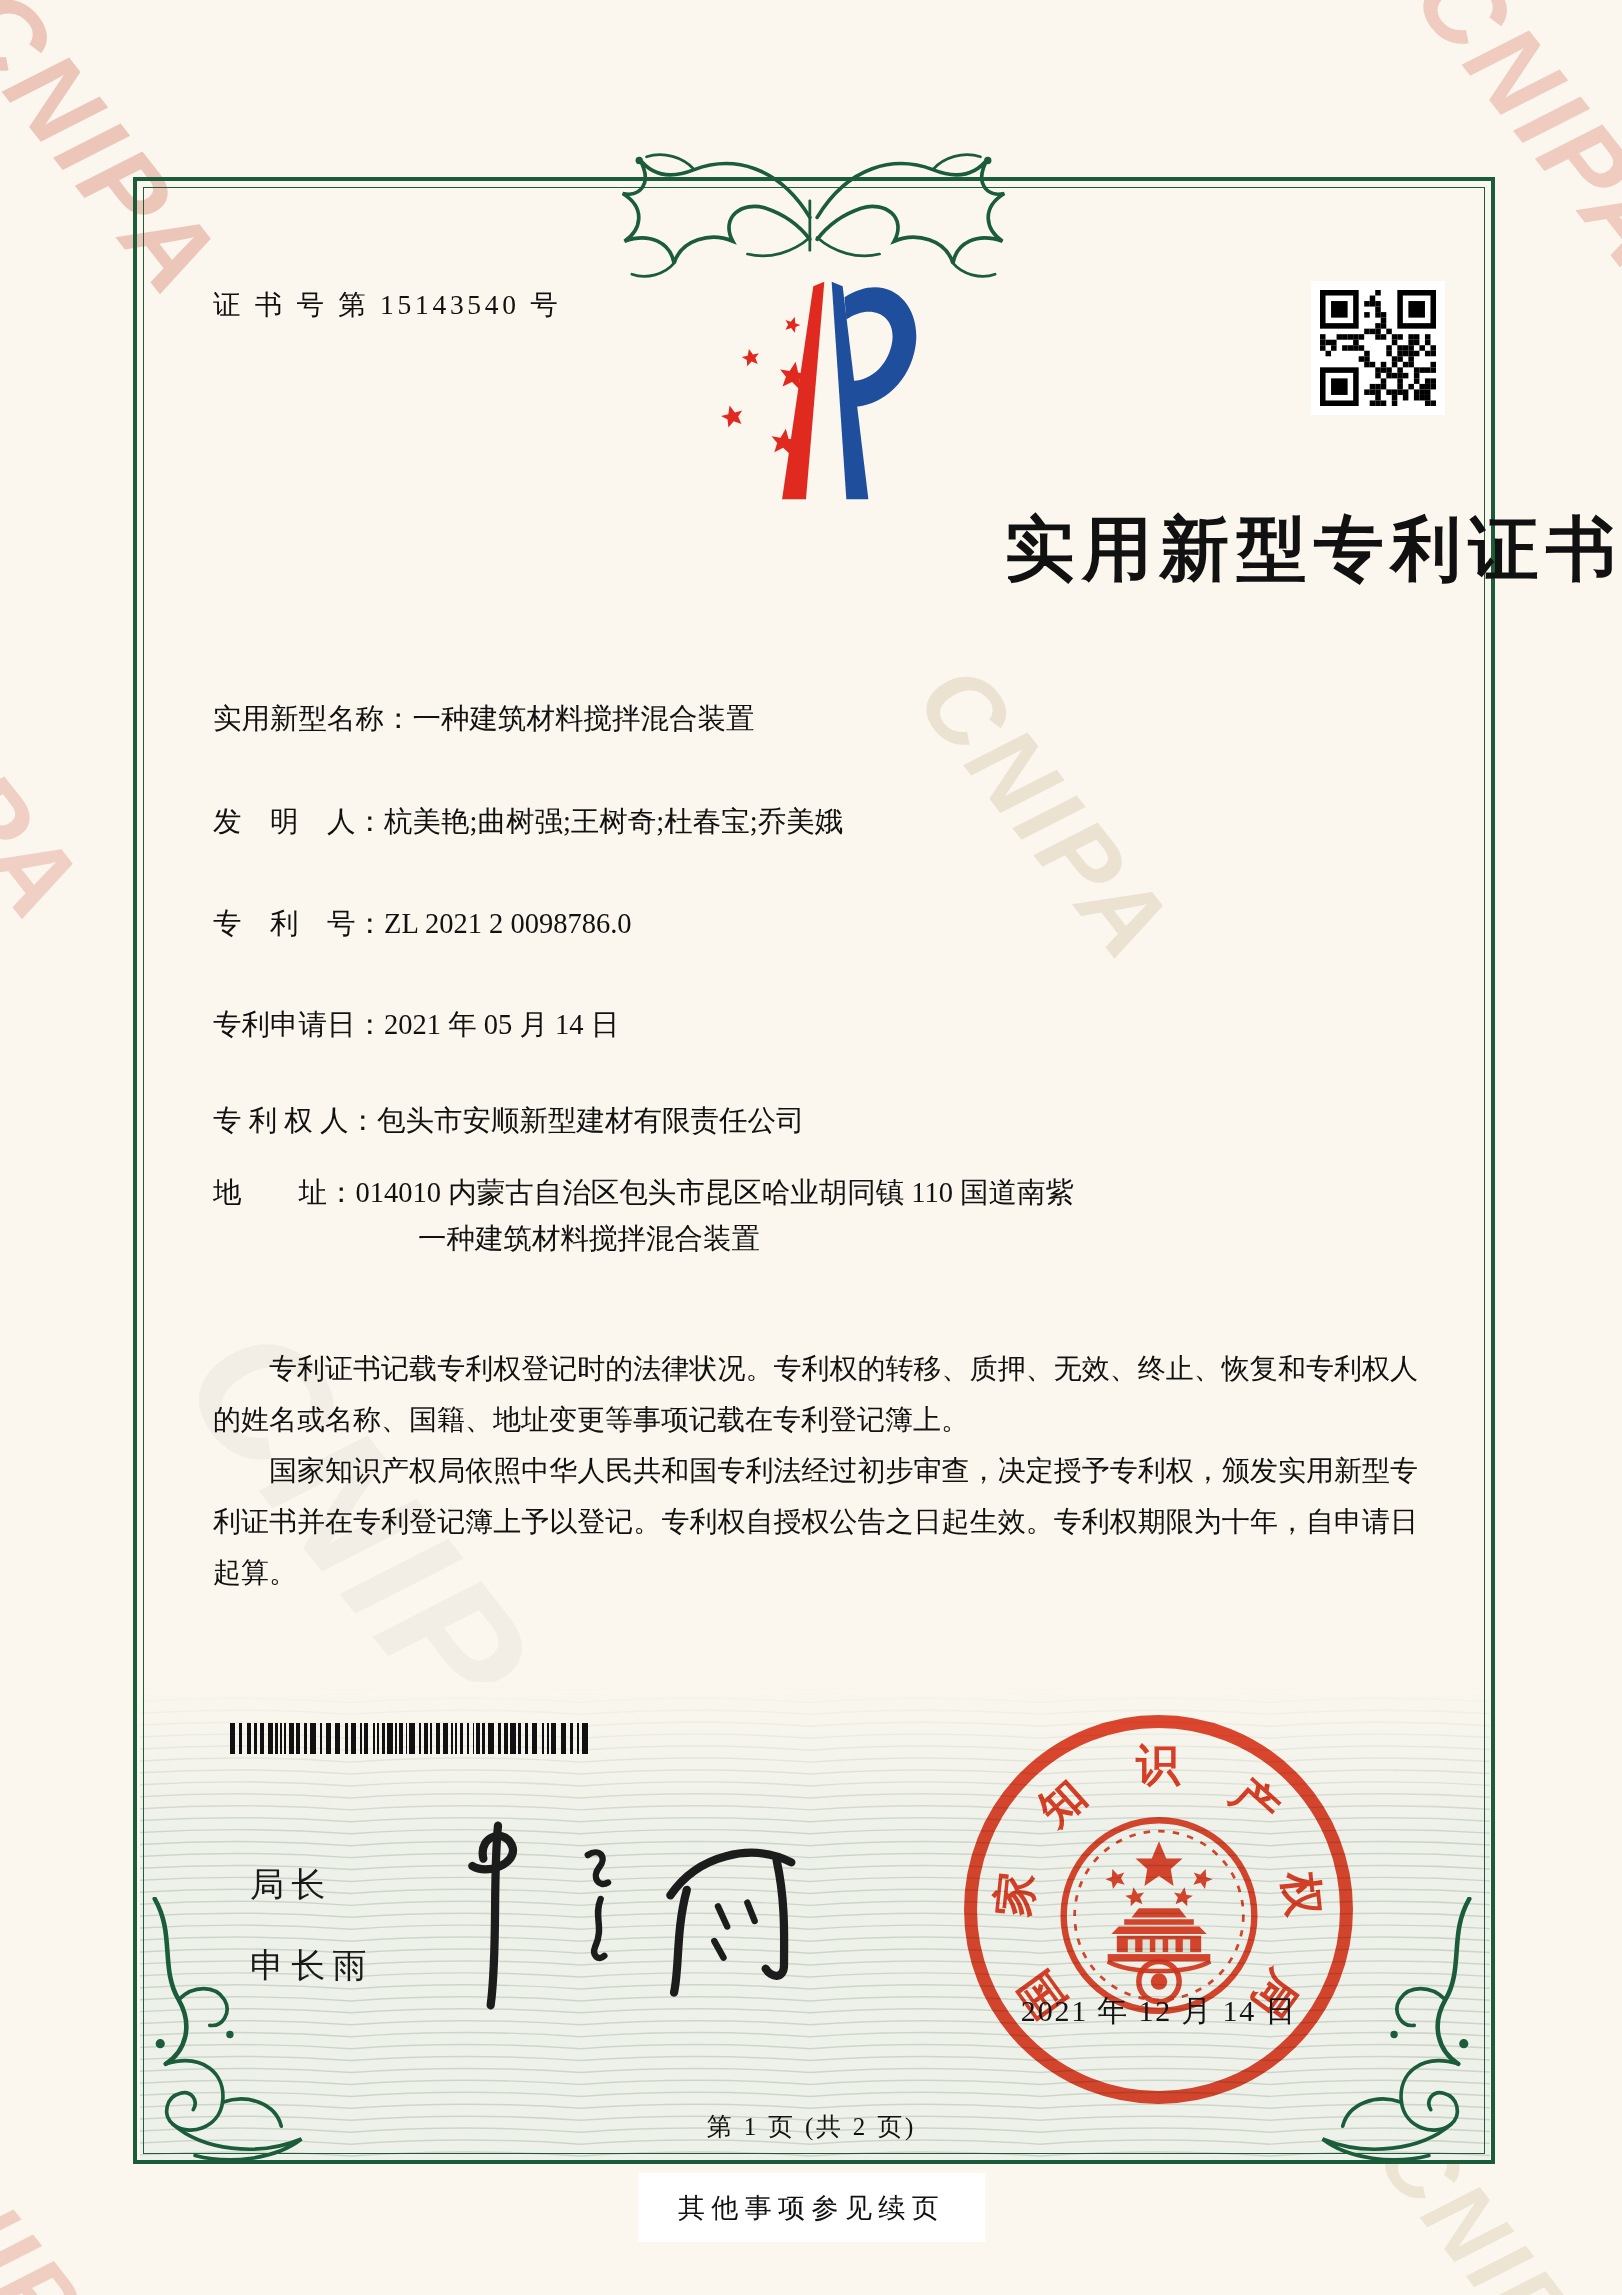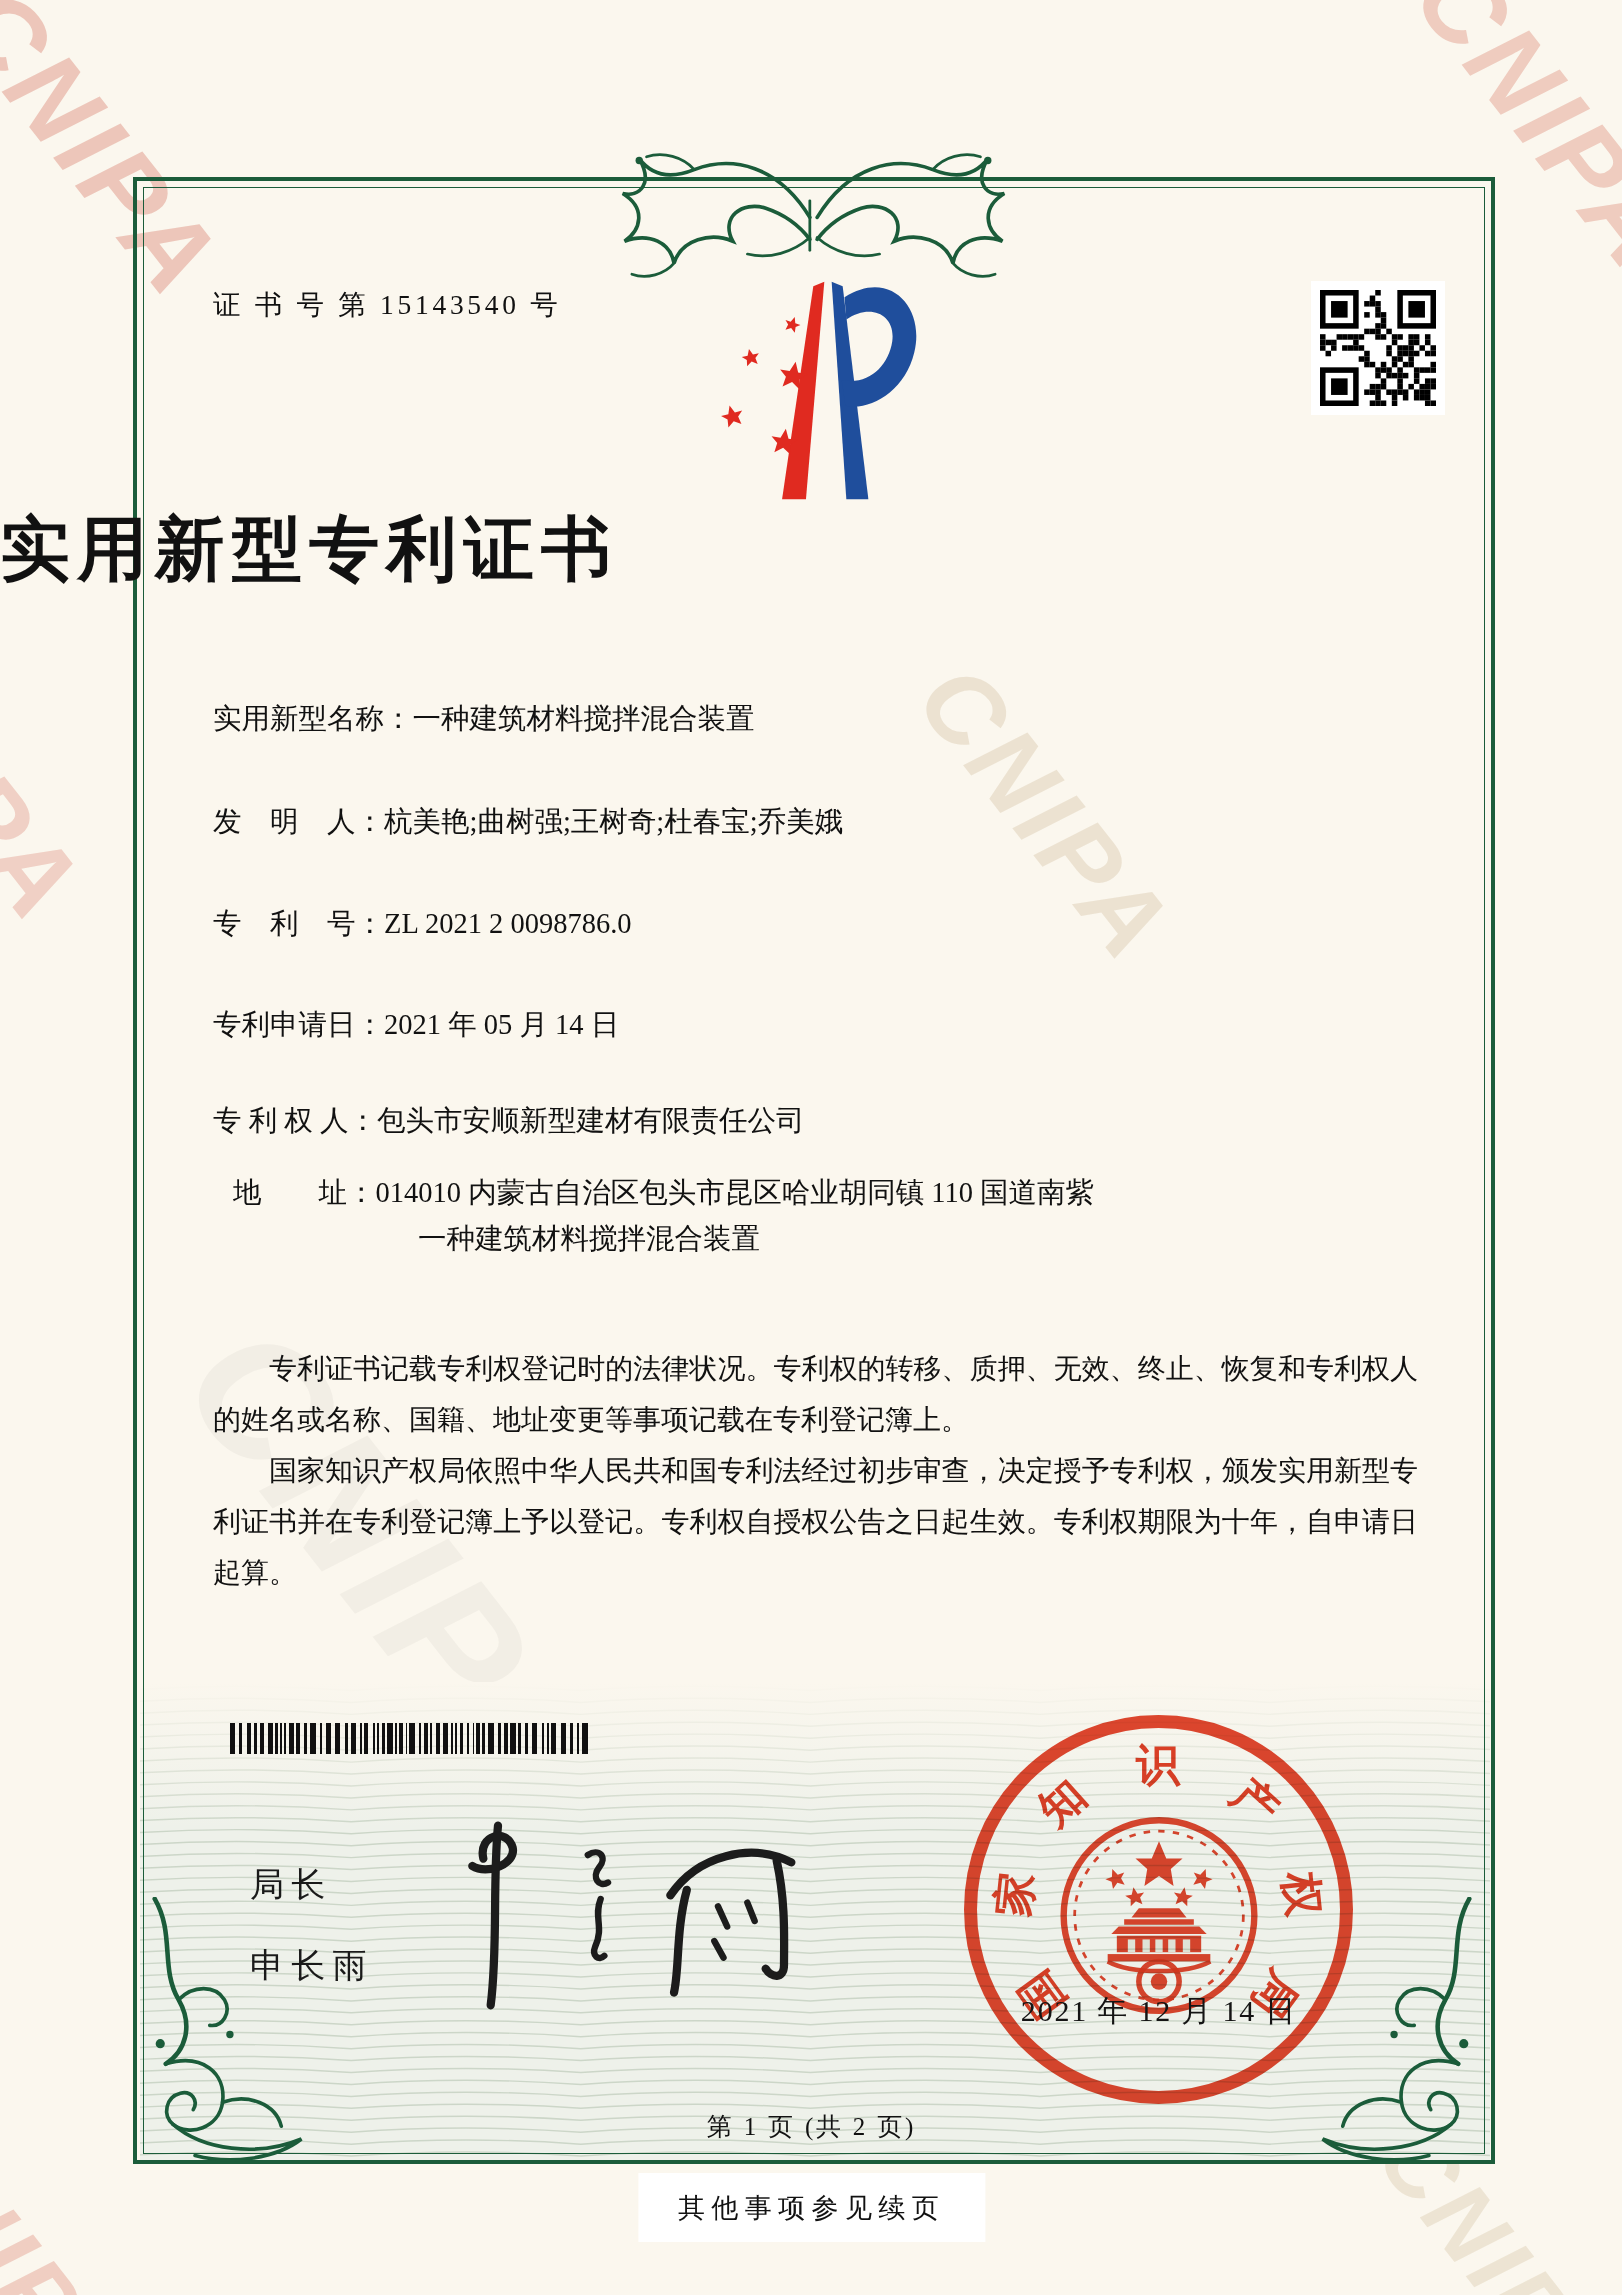--- a/index.html
+++ b/index.html
@@ -30,31 +30,31 @@
   
   .orn{position:absolute;color:#1b5c3a;}
   .orn-top{left:586px;top:129px;}
   .orn-bl{left:138px;top:1897px;}
   .orn-br{left:1293px;top:1897px;transform:scaleX(-1);}
 
   
   .cert-no{position:absolute;left:213px;top:287px;font-size:27.5px;letter-spacing:3.7px;}
   .logo{position:absolute;left:703px;top:268px;}
   .qr-box{position:absolute;left:1311px;top:281px;width:116px;height:116px;background:#fff;padding:9.2px;}
-  .doc-title{position:absolute;left:0;top:503px;width:1623px;text-align:left;
+  .doc-title{position:absolute;left:0;top:503px;width:1623px;text-align:right;
       font-size:70px;font-weight:bold;letter-spacing:7.3px;}
 
   
   .field{position:absolute;left:213px;font-size:28.5px;white-space:nowrap;}
   .f-name{top:700px;}
   .f-inv{top:803px;}
   .f-pno{top:905px;}
   .f-fdate{top:1006px;}
   .f-patentee{top:1102px;}
-  .f-addr1{top:1174px;margin-left:20px;}
+  .f-addr1{top:1174px;}
   .f-addr2{top:1220px;left:418px;}
   .f-grant{top:1273px;}
   .f-grant{width:1203px;}
   .grant-cell2{position:absolute;left:597px;top:0;white-space:nowrap;}
 
   
   .legal{position:absolute;left:213px;top:1343px;width:1205px;}
   .legal p{margin:0;font-size:28px;line-height:51px;text-indent:2em;text-align:justify;}
 
   

